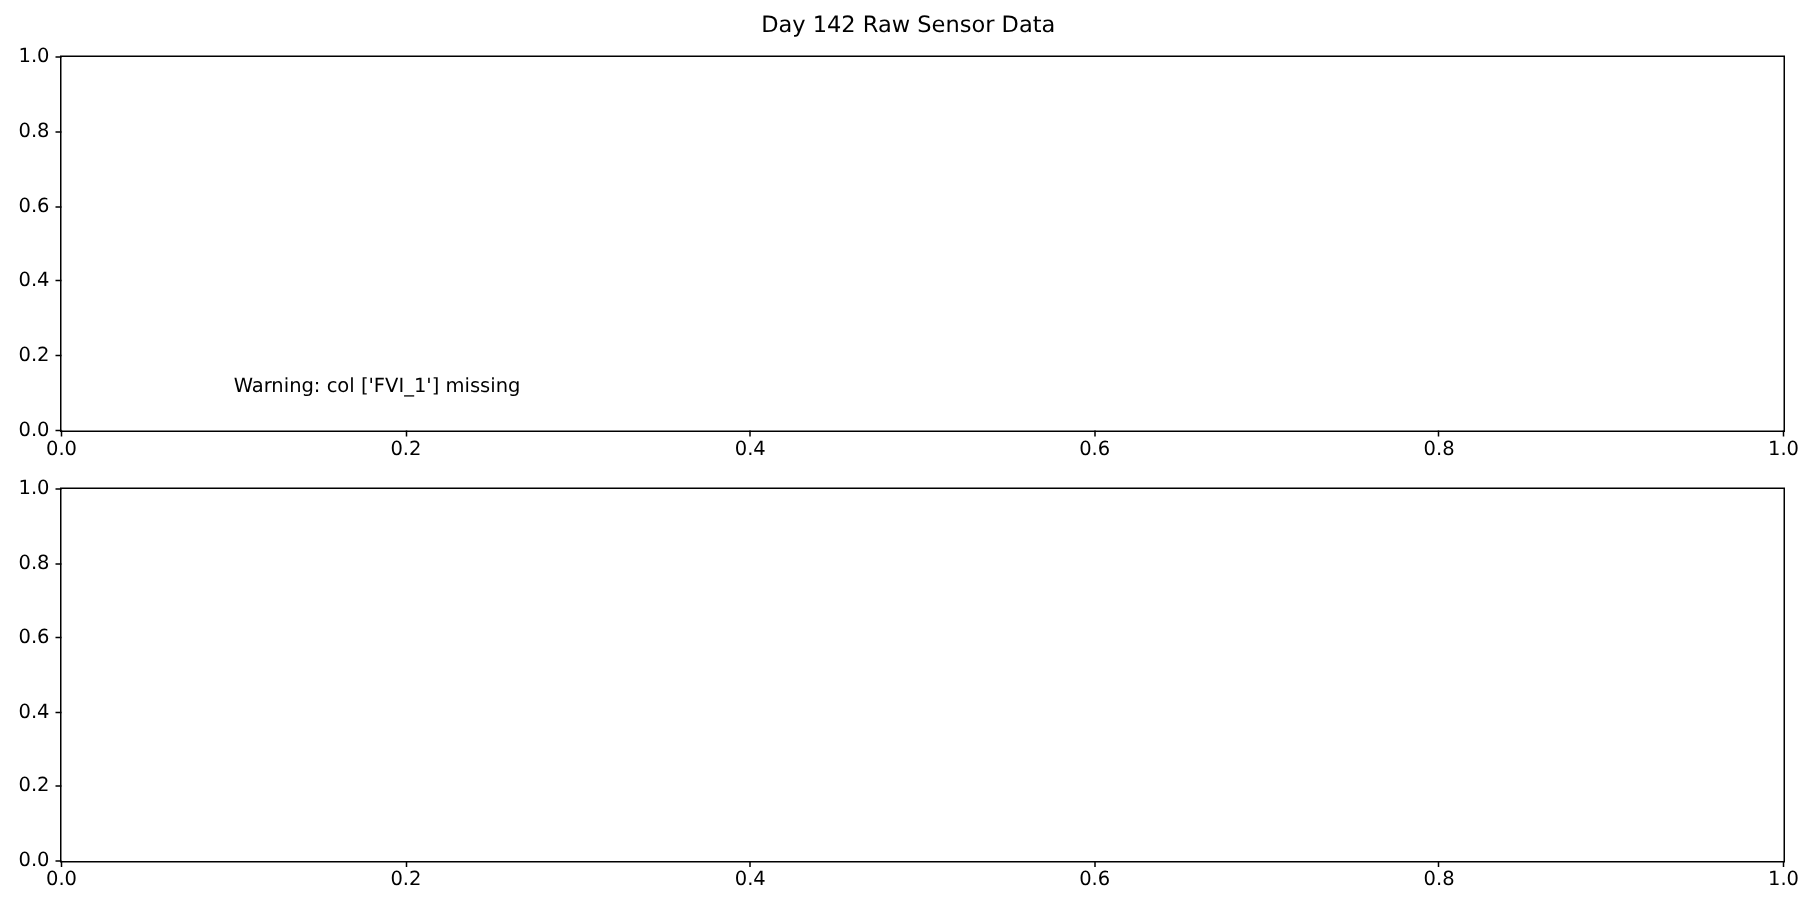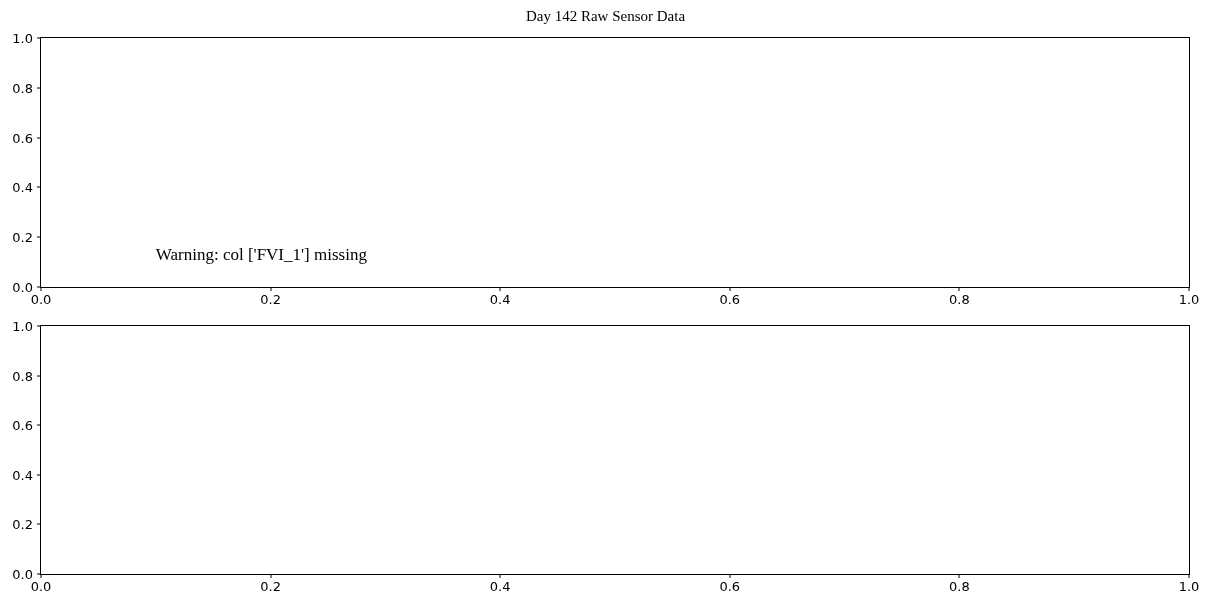--- a/index.html
+++ b/index.html
@@ -11,21 +11,20 @@
     position: relative;
     overflow: hidden;
   }
   .fig-title {
     position: absolute;
     top: 7px; left: 0;
     width: 100%;
     text-align: center;
     font-size: 15px;
     line-height: 1.2;
-    font-family: Liberation Serif, serif;
   }
   .plot-area {
     position: absolute;
     border: 1px solid #000000;
     background: #ffffff;
   }
   #plot-top    { left: 40px; top: 37px;  width: 1150px; height: 251px; }
   #plot-bottom { left: 40px; top: 325px; width: 1150px; height: 250px; }
   .xtick-mark {
     position: absolute;
@@ -54,24 +53,23 @@
     right: calc(100% + 8px);
     transform: translateY(50%);
     font-size: 13px;
     line-height: 1;
     white-space: nowrap;
   }
   .annotation {
     position: absolute;
     left: 10%;
     bottom: calc(10% - 3px);
-    font-size: 17px;
+    font-size: 13px;
     line-height: 1.2;
     white-space: nowrap;
-    font-family: Liberation Serif, serif;
   }
 </style>
 </head>
 <body>
 
 <div class="fig-title">Day 142 Raw Sensor Data</div>
 
 <div class="plot-area" id="plot-top">
   <span class="annotation">Warning: col ['FVI_1'] missing</span>
 

